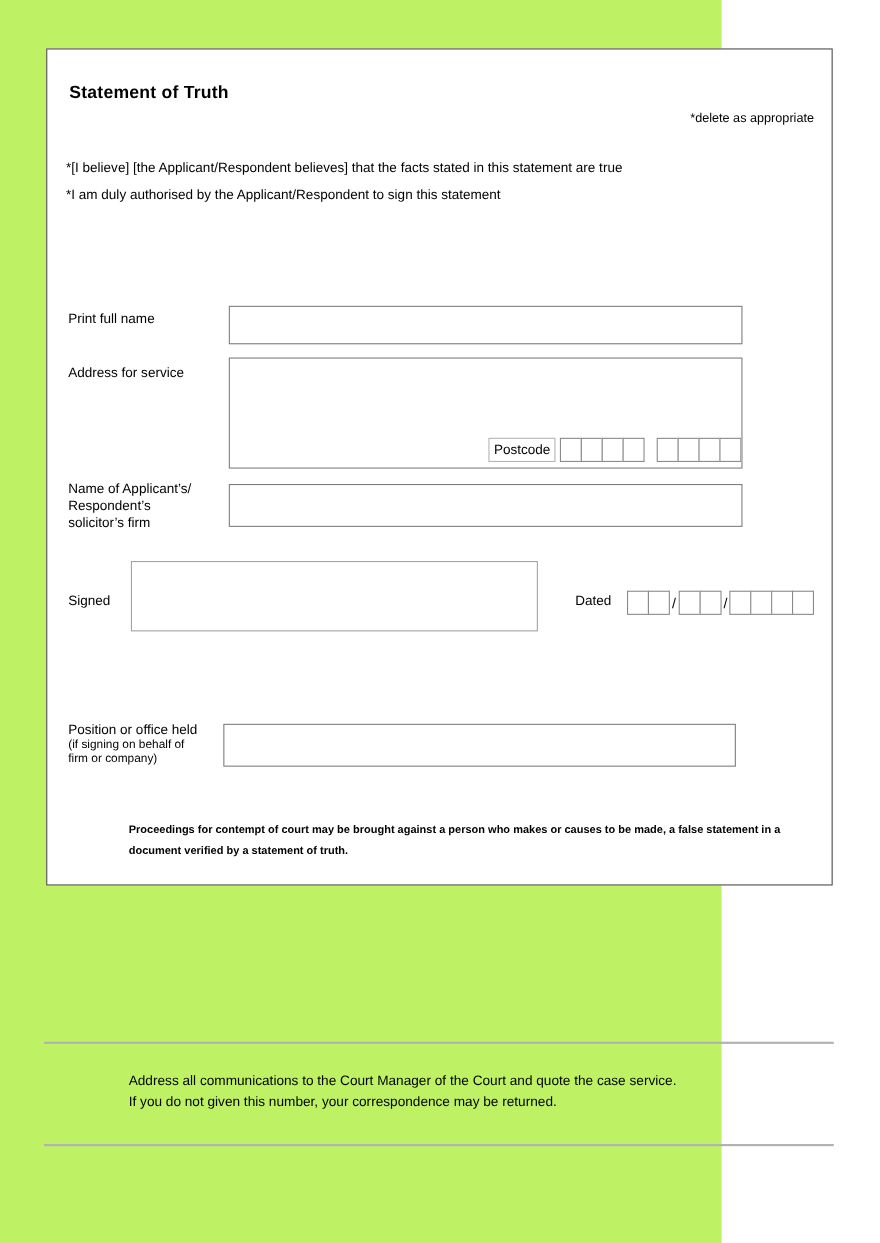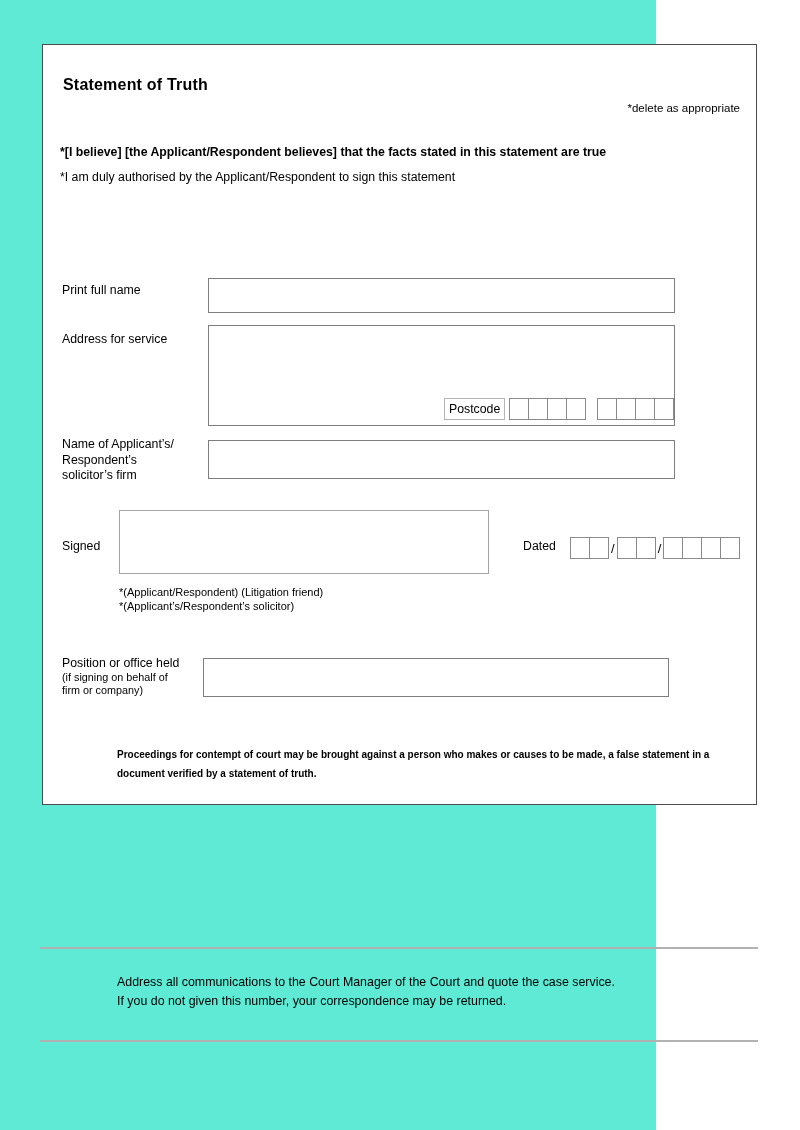--- a/index.html
+++ b/index.html
@@ -2,34 +2,34 @@
 <html><head>
 <meta charset="utf-8">
 <style>
   * { margin: 0; padding: 0; box-sizing: border-box; }
   html, body { background: #ffffff; }
   body {
     width: 800px; height: 1130px; position: relative;
     font-family: "Liberation Sans", sans-serif;
     color: #000;
   }
-  .page { position: absolute; inset: 0; width: 656px; height: 1130px; background: #5eead4; }
+  .page { position: absolute; inset: 0; width: 656px; height: 1130px; background: #bef264; }
 
   
   .panel {
     position: absolute; left: 42px; top: 44px; width: 715px; height: 761px;
     border: 1px solid #4c4c4c; background: #fff;
   }
   .abs { position: absolute; }
 
   .title { left: 20px; top: 31px; font-size: 16px; font-weight: bold; letter-spacing: 0.2px; }
   .delete-note { right: 16px; top: 57px; font-size: 11.5px; }
 
   .decl { left: 17px; font-size: 12.3px; line-height: 17.5px; }
-  .decl-1 { top: 99px; font-weight: bold; }
+  .decl-1 { top: 99px; }
   .decl-2 { top: 124px; }
   .decl-3 { top: 149px; width: 632px; }
 
   .field-label { font-size: 12.3px; line-height: 15.5px; }
 
   .box {
     position: absolute; background: #fff; border: 1px solid #7e7e7e;
     font-family: "Liberation Sans", sans-serif; font-size: 12.3px; color: #000;
     resize: none; outline: none; padding: 3px 5px;
   }
@@ -139,24 +139,20 @@
         </div>
       <span class="date-sep">/</span>
       <div class="cellgroup" style="margin-left:0">
           <div class="cell"></div>
           <div class="cell"></div>
           <div class="cell"></div>
           <div class="cell"></div>
         </div>
     </div>
 
-    <div class="abs footnotes">
-      <div>*(Applicant/Respondent) (Litigation friend)</div>
-      <div>*(Applicant’s/Respondent’s solicitor)</div>
-    </div>
 
     <div class="abs lbl-position">
       <div class="main-line">Position or office held</div>
       <div class="sub-line">(if signing on behalf of</div>
       <div class="sub-line">firm or company)</div>
     </div>
     <input type="text" class="box box-position" value="" style="">
 
     <div class="abs warning">Proceedings for contempt of court may be brought against a person who makes or causes to be made, a false statement in a document verified by a statement of truth.</div>
 

